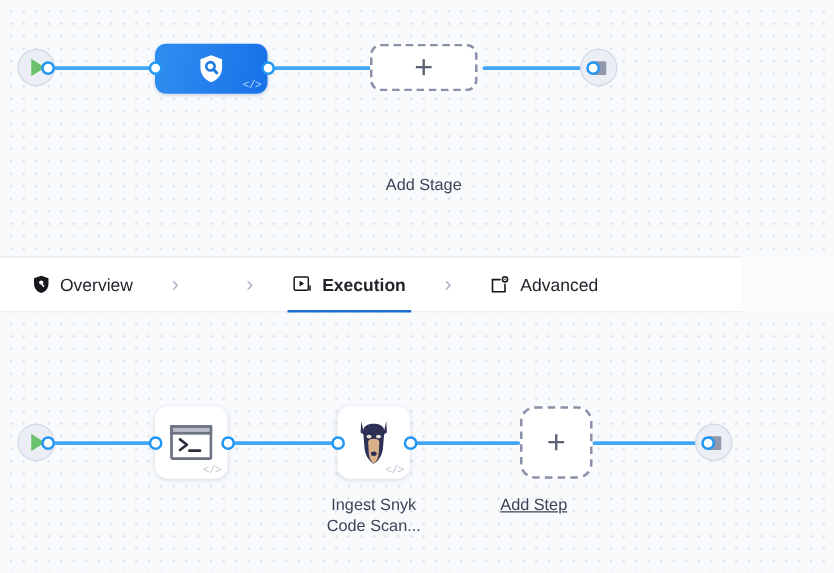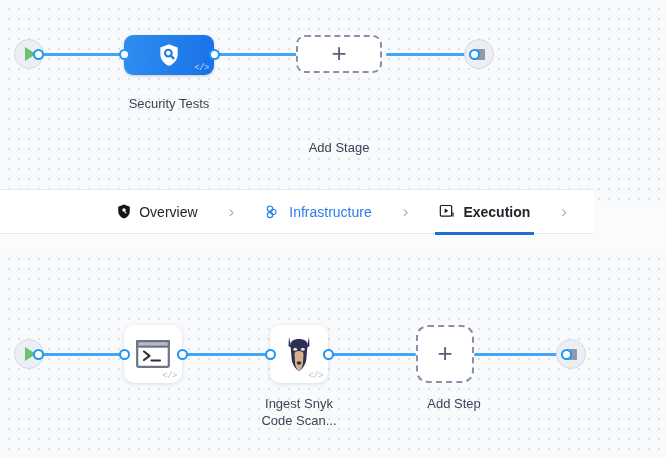--- a/index.html
+++ b/index.html
@@ -144,31 +144,30 @@
     position: absolute;
     text-align: center;
     font-size: 13px;
     color: #3c4356;
     line-height: 17px;
   }
 
   
   .tabbar {
     position: absolute;
-    top: 189px;
+    top: 205px;
     left: 0;
     width: 594px;
     height: 45px;
     background: #ffffff;
     border-top: 1px solid #e4e8ef;
     border-bottom: 1px solid #e4e8ef;
     box-sizing: border-box;
     display: flex;
     align-items: center;
-    justify-content: flex-end;
   }
   .tab {
     display: flex;
     align-items: center;
     gap: 8px;
     height: 44px;
     padding: 0 4px;
     box-sizing: border-box;
     font-size: 14px;
     color: #22242b;
@@ -213,21 +212,20 @@
   <div class="stage-node" style="left:124px; top:35px;">
     <svg width="26" height="26" viewBox="0 0 24 24">
       <path d="M12 2 L20 5 V11.2 C20 16 16.6 20.3 12 22 C7.4 20.3 4 16 4 11.2 V5 Z" fill="#ffffff"></path>
       <circle cx="11.4" cy="10.2" r="3.1" fill="none" stroke="#1e7ae8" stroke-width="1.9"></circle>
       <line x1="13.6" y1="12.4" x2="16.2" y2="15.1" stroke="#1e7ae8" stroke-width="2.1" stroke-linecap="round"></line>
     </svg>
     <span class="code-badge on-blue">&lt;/&gt;</span>
   </div>
   <div class="dot" style="left:119px; top:49px;"></div>
   <div class="dot" style="left:209px; top:49px;"></div>
-  <div class="node-label" style="left:99px; top:95px; width:140px;">Security Tests</div>
 
   <div class="add-stage-node" style="left:296px; top:35px;">
     <span class="plus">+</span>
   </div>
   <div class="node-label" style="left:269px; top:95px; width:140px;margin-top:44px;">Add Stage</div>
 
   <div class="circle-node" style="left:464px; top:39px;">
     <span class="stop-sq"></span>
   </div>
   <div class="dot" style="left:469px; top:49px;"></div>
@@ -244,50 +242,51 @@
         <rect x="13.4" y="12.2" width="4.6" height="2.1" rx="1" transform="rotate(42 13.4 12.2)" fill="#ffffff"></rect>
       </svg>
     </span>
     <span>Overview</span>
   </div>
 
   <div class="spacer-m"></div>
   <span class="chev">›</span>
   <div class="spacer-m"></div>
 
-  <div class="tab blue">
-    <span class="tab-icon">
-      <svg width="16" height="16" viewBox="0 0 24 24">
-        <circle cx="7.5" cy="7" r="4" fill="none" stroke="#2b7de9" stroke-width="1.7"></circle>
-        <circle cx="7.5" cy="16.5" r="4" fill="none" stroke="#2b7de9" stroke-width="1.7"></circle>
-        <path d="M16.5 11.8 A4 4 0 1 0 16.5 11.9 Z" fill="none" stroke="#2b7de9" stroke-width="1.7"></path>
-      </svg>
-    </span>
-    <span>Infrastructure</span>
-  </div>
 
   <div class="spacer-m"></div>
   <span class="chev">›</span>
   <div class="spacer-m"></div>
 
   <div class="tab active">
     <span class="tab-icon">
       <svg width="16" height="15" viewBox="0 0 24 22">
         <rect x="2" y="2" width="17" height="16" rx="1.6" fill="none" stroke="#15171d" stroke-width="1.8"></rect>
         <path d="M8.5 6.5 L14 10 L8.5 13.5 Z" fill="#15171d"></path>
         <line x1="21" y1="13" x2="21" y2="18" stroke="#15171d" stroke-width="1.8" stroke-linecap="round"></line>
       </svg>
     </span>
     <span>Execution</span>
   </div>
 
   <div class="spacer-m"></div>
   <span class="chev">›</span>
   <div class="spacer-m"></div>
 
+  <div class="tab">
+    <span class="tab-icon">
+      <svg width="16" height="16" viewBox="0 0 24 24">
+        <path d="M3 5.5 V20 H18 V11" fill="none" stroke="#15171d" stroke-width="1.9" stroke-linecap="round"></path>
+        <path d="M3 5.5 H12" fill="none" stroke="#15171d" stroke-width="1.9" stroke-linecap="round"></path>
+        <circle cx="18" cy="5.2" r="3.1" fill="none" stroke="#15171d" stroke-width="1.9"></circle>
+        <circle cx="18" cy="5.2" r="0.9" fill="#15171d"></circle>
+      </svg>
+    </span>
+    <span>Advanced</span>
+  </div>
 </div>
 
 <div class="canvas" id="step-canvas">
 
   <div class="line" style="left:36px; top:103px; width:92px;"></div>
 
   <div class="line" style="left:182px; top:103px; width:92px;"></div>
 
   <div class="line" style="left:328px; top:103px; width:88px;"></div>
 
@@ -323,19 +322,19 @@
     <span class="code-badge on-white">&lt;/&gt;</span>
   </div>
   <div class="dot" style="left:265px; top:99px;"></div>
   <div class="dot" style="left:323px; top:99px;"></div>
   <div class="node-label" style="left:229px; top:162px; width:140px;">Code Scan...</div>
   <div class="node-label" style="left:229px; top:145px; width:140px;">Ingest Snyk</div>
 
   <div class="add-step-node" style="left:416px; top:75px;">
     <span class="plus">+</span>
   </div>
-  <div class="node-label" style="left:384px; top:145px; width:140px;">Add Step</div>
+  <div class="node-label" style="left:357px; top:145px; width:140px;text-decoration:underline;">Add Step</div>
 
   <div class="circle-node" style="left:556px; top:89px;">
     <span class="stop-sq"></span>
   </div>
   <div class="dot" style="left:561px; top:99px;"></div>
 </div>
 
 </body></html>

